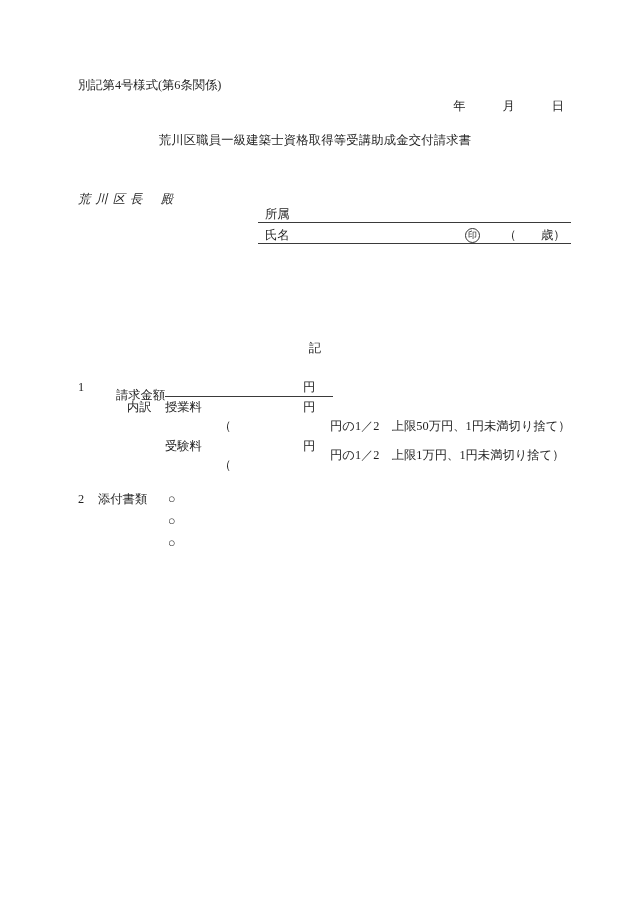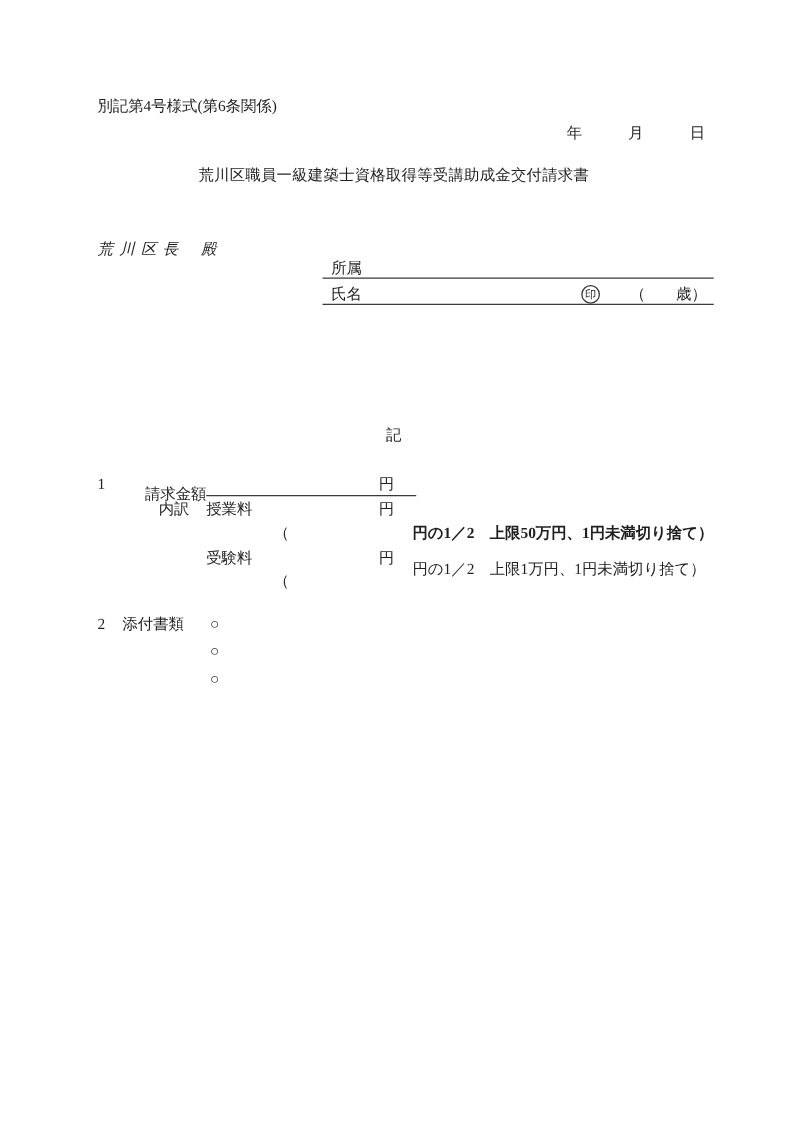--- a/index.html
+++ b/index.html
@@ -50,21 +50,21 @@
     position: absolute; left: 165px; top: 379px;
     width: 168px; height: 17px;
     border-bottom: 1px solid #3a3a3a;
   }
   .amount-line .unit { position: absolute; left: 138px; top: 1px; }
 
   .uchiwake  { left: 127px; top: 400px; }
   .item1-label { left: 165px; top: 400px; font-family: Liberation Serif, serif; }
   .item1-unit  { left: 303px; top: 400px; }
   .note1-open  { left: 219px; top: 419px; }
-  .note1-text  { left: 330px; top: 419px; font-weight: bold; }
+  .note1-text  { left: 330px; top: 419px; }
   .item2-label { left: 165px; top: 439px; }
   .item2-unit  { left: 303px; top: 439px; }
   .note2-open  { left: 219px; top: 458px; }
   .note2-text  { left: 330px; top: 448px; }
 
   .s2-num    { left: 78px;  top: 492px; }
   .s2-label  { left: 98px;  top: 492px; text-align: right; }
   .bullet-1  { left: 168px; top: 492px; }
   .bullet-2  { left: 168px; top: 514px; }
   .bullet-3  { left: 168px; top: 536px; }

